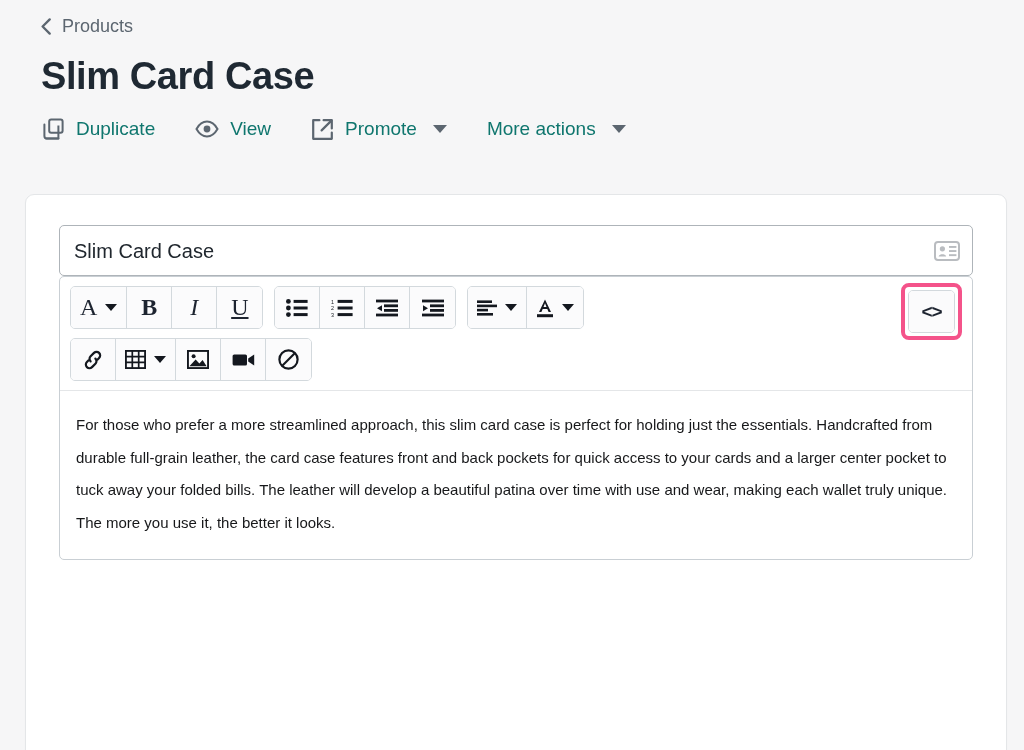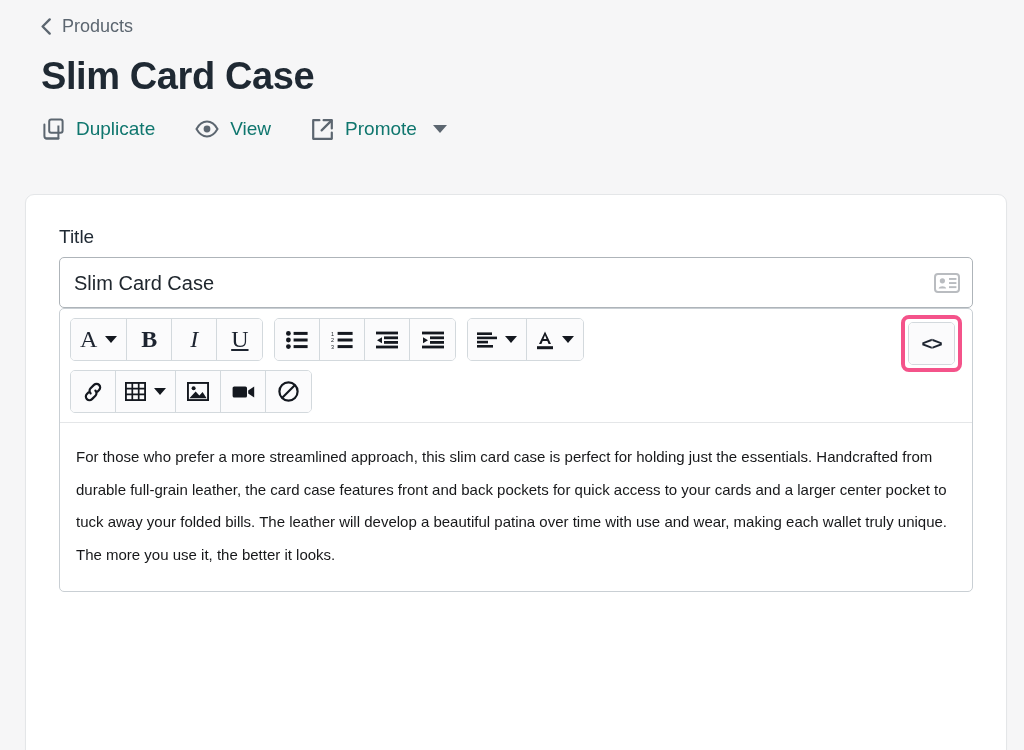--- a/index.html
+++ b/index.html
@@ -190,27 +190,30 @@
       <div class="action">
         <svg class="ico" width="23" height="23" viewBox="0 0 23 23">
           <path d="M8.4 2.2 H2.2 V20.8 H20.8 V14.6" fill="none" stroke="#5c6670" stroke-width="2.2" stroke-linecap="round" stroke-linejoin="round"></path>
           <path d="M12.6 2.2 H20.8 V10.4" fill="none" stroke="#5c6670" stroke-width="2.2" stroke-linecap="round" stroke-linejoin="round"></path>
           <path d="M20.4 2.6 L10.6 12.4" fill="none" stroke="#5c6670" stroke-width="2.2" stroke-linecap="round"></path>
         </svg>
         <span>Promote</span>
         <span class="caret"></span>
       </div>
 
+      <div class="action">
+        <span>More actions</span>
+        <span class="caret"></span>
+      </div>
 
     </div>
   </div>
 
   <div class="card">
 
-    <div class="field-label">Title</div>
 
     <div class="text-input">
       <span class="value">Slim Card Case</span>
       <svg class="autofill-icon" viewBox="0 0 26 20">
         <rect x="1" y="1" width="24" height="18" rx="3" fill="none" stroke="#b9bcc0" stroke-width="2"></rect>
         <circle cx="8.4" cy="7.8" r="2.6" fill="#b9bcc0"></circle>
         <path d="M4.6 15.4 C5.2 12.6 11.6 12.6 12.2 15.4 Z" fill="#b9bcc0"></path>
         <rect x="15" y="5" width="7.4" height="1.9" fill="#b9bcc0"></rect>
         <rect x="15" y="9.1" width="7.4" height="1.9" fill="#b9bcc0"></rect>
         <rect x="15" y="13.2" width="7.4" height="1.9" fill="#b9bcc0"></rect>

